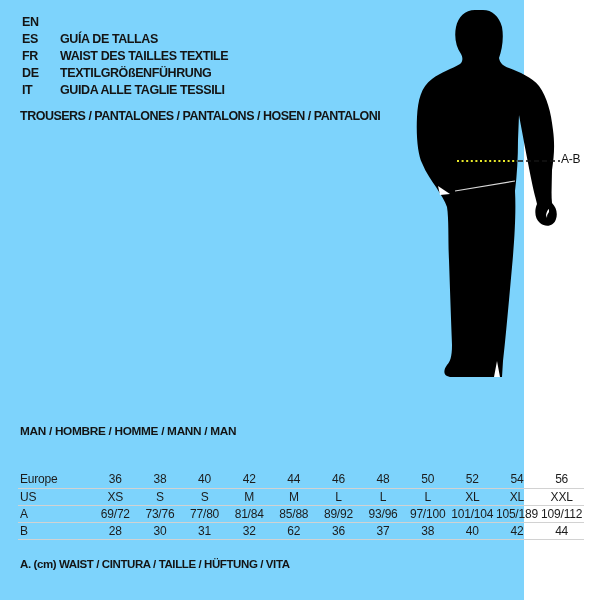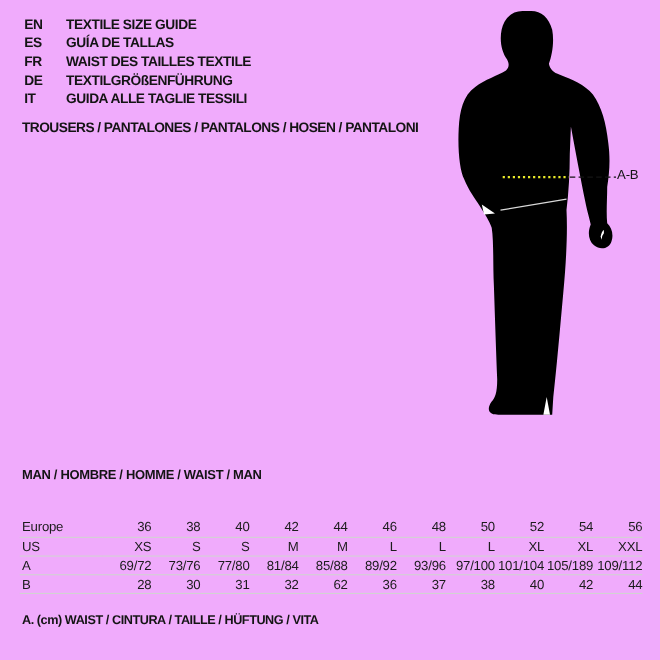--- a/index.html
+++ b/index.html
@@ -7,21 +7,21 @@
     --header-bar:#c6c6c6;
     --text:#141414;
     --silhouette:#000000;
     --waist-dots:#e9e929;
     --waist-dash:#141414;
   }
   *{margin:0;padding:0;box-sizing:border-box;}
   html,body{width:600px;height:600px;background:#ffffff;overflow:hidden;}
   body{font-family:"Liberation Sans", sans-serif;color:var(--text);position:relative;}
 
-  .sheet{position:absolute;inset:0;width:600px;height:600px;background:#f0abfc;}
+  .sheet{position:absolute;inset:0;width:524px;height:600px;background:#7dd3fc;}
 
   
   .lang-list{position:absolute;top:14px;left:22px;}
   .lang-row{display:grid;grid-template-columns:38px auto;line-height:17px;
             font-size:12.5px;font-weight:bold;letter-spacing:-0.4px;white-space:nowrap;}
 
   
   .garment-title{position:absolute;top:108px;left:20px;font-size:12.5px;font-weight:bold;
                  letter-spacing:-0.5px;line-height:17px;white-space:nowrap;}
 
@@ -35,36 +35,35 @@
   .gender-title{position:absolute;top:424px;left:20px;font-size:11.8px;font-weight:bold;
                 letter-spacing:-0.3px;white-space:nowrap;}
 
   
   .thead{position:absolute;top:455px;left:18px;width:566px;height:16px;line-height:16px;
          background:var(--header-bar);font-size:11.8px;color:#2b2b2b;padding-left:5px;
          letter-spacing:-0.3px;white-space:nowrap;}
   table.size{position:absolute;top:471px;left:18px;width:566px;border-collapse:collapse;
              table-layout:fixed;font-size:12px;letter-spacing:-0.2px;color:#1c1c1c;}
   table.size tr{height:17px;border-bottom:1px solid #d2d2d2;}
-  table.size td{text-align:right;vertical-align:middle;padding:0;white-space:nowrap;}
+  table.size td{text-align:center;vertical-align:middle;padding:0;white-space:nowrap;}
   table.size td.rowlabel{text-align:left;padding-left:2px;width:75px;}
 
   
   .notes{position:absolute;top:555px;left:20px;font-size:11.5px;font-weight:bold;
          letter-spacing:-0.4px;line-height:18.5px;white-space:nowrap;}
 </style>
 </head>
 <body>
 
 <div class="sheet">
 
   <div class="lang-list">
       <div class="lang-row">
         <span class="lang-code">EN</span>
-        <span class="lang-label">TEXTILE SIZE GUIDE</span>
       </div>
       <div class="lang-row">
         <span class="lang-code">ES</span>
         <span class="lang-label">GUÍA DE TALLAS</span>
       </div>
       <div class="lang-row">
         <span class="lang-code">FR</span>
         <span class="lang-label">WAIST DES TAILLES TEXTILE</span>
       </div>
       <div class="lang-row">
@@ -123,21 +122,21 @@
       <path d="M89,372 L92,356 L95,372 Z" fill="#ffffff"></path>
 
       <path d="M141,210 q1,-5 3,-6 l0,3 q-2,2 -2,6 Z" fill="#ffffff"></path>
 
       <line x1="52" y1="156" x2="112" y2="156" stroke="var(--waist-dots)" stroke-width="2" stroke-dasharray="2 2.6"></line>
       <line x1="113" y1="156" x2="155" y2="156" stroke="var(--waist-dash)" stroke-width="1.3" stroke-dasharray="5 3"></line>
     </svg>
     <span class="ab-label">A-B</span>
   </div>
 
-  <div class="gender-title">MAN / HOMBRE / HOMME / WAIST / MAN</div>
+  <div class="gender-title">MAN / HOMBRE / HOMME / MANN / MAN</div>
 
   <table class="size">
     <tbody>
         <tr>
           <td class="rowlabel">Europe</td>
           <td>36</td>
           <td>38</td>
           <td>40</td>
           <td>42</td>
           <td>44</td>

